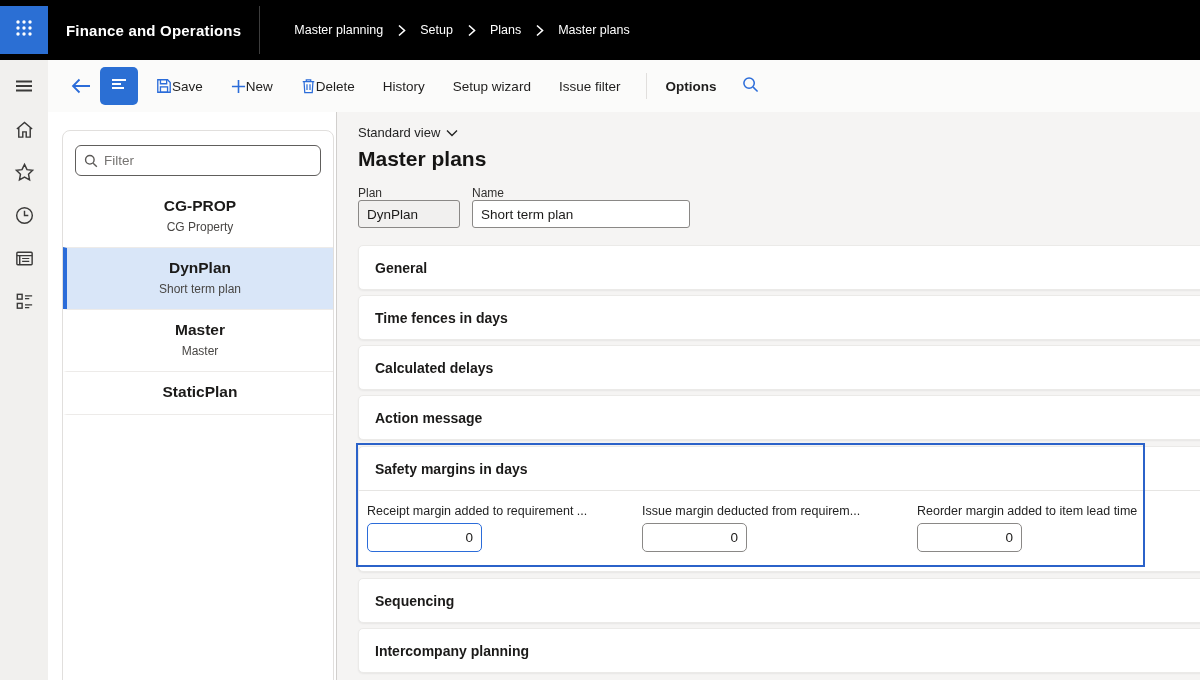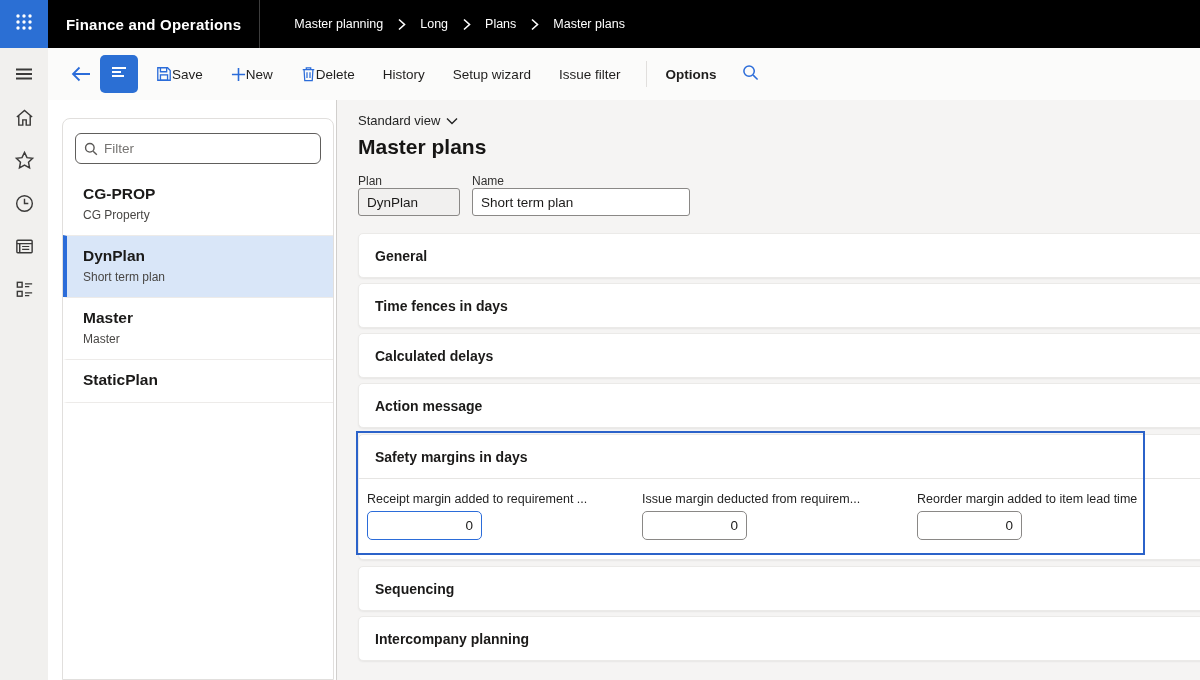--- a/index.html
+++ b/index.html
@@ -1,20 +1,20 @@
 <!DOCTYPE html>
 <html><head>
 <meta charset="utf-8">
 <style>
   * { margin:0; padding:0; box-sizing:border-box; }
   html,body { width:1200px; height:680px; overflow:hidden;
     font-family:"Liberation Sans", sans-serif; background:#f5f4f3; color:#1b1a19; }
 
   
-  .topbar { display:flex; align-items:center; height:48px; background:#000; }
+  .topbar { display:flex; align-items:center; height:60px; background:#000; }
   .waffle-btn { width:48px; height:48px; background:#2b6fd4; display:flex;
     align-items:center; justify-content:center; flex:0 0 48px; cursor:pointer; }
   .app-title { color:#fff; font-size:15px; font-weight:bold; padding:0 18px; letter-spacing:.2px; }
   .topbar-sep { width:1px; height:48px; background:#3d3d3d; }
   .breadcrumb { display:flex; align-items:center; gap:13px; margin-left:34px; }
   .crumb { color:#fff; font-size:12.5px; cursor:pointer; }
   .crumb-chevron { display:flex; align-items:center; color:#fff; }
 
   
   .shell { display:flex; height:632px; }
@@ -48,21 +48,21 @@
   .list-card { margin:18px 2px 0 14px; border:1px solid #e1dfdd;
     border-radius:8px 8px 0 0; height:562px; background:#fff; overflow:hidden; }
   .filter-box { margin:14px 12px 10px 12px; height:31px; border:1px solid #605e5c;
     border-radius:6px; display:flex; align-items:center; padding:0 8px; gap:6px; background:#fff; }
   .filter-box input { border:none; outline:none; flex:1; font-size:13.5px;
     font-family:"Liberation Sans", sans-serif; color:#3b82f6; background:transparent; }
   .filter-box input::placeholder { color:#767472; }
   .filter-icon { color:#5a5856; display:flex; }
 
   .plan-item { padding:11px 16px 13px 16px; border-top:1px solid #edebe9;
-    cursor:pointer; border-left:4px solid transparent; }
+    cursor:pointer; border-left:4px solid transparent;text-align:center; }
   .plan-item.selected { background:#d9e6f8; border-left:4px solid #2b6cd9; }
   .plan-item .pi-title { font-size:15.5px; font-weight:bold; color:#1b1a19; }
   .plan-item .pi-sub { font-size:12px; color:#484644; margin-top:5px; }
 
   .details { flex:1; min-width:0; background:#f5f4f3; padding:13px 0 0 21px; overflow:hidden; }
   .view-switcher { display:flex; align-items:center; gap:6px; font-size:13px;
     color:#242424; cursor:pointer; width:max-content; }
   .page-title { font-size:21px; font-weight:bold; margin-top:7px; color:#161514; }
 
   .record-fields { display:flex; gap:12px; margin-top:15px; }
@@ -116,21 +116,21 @@
   </div>
   <div class="app-title">Finance and Operations</div>
   <div class="topbar-sep"></div>
   <div class="breadcrumb">
     <span class="crumb">Master planning</span>
     <span class="crumb-chevron">
       <svg width="11" height="13" viewBox="0 0 11 13" fill="none" stroke="#fff" stroke-width="1.6">
           <path d="M3 1.5 L8.5 6.5 L3 11.5"></path>
         </svg>
     </span>
-    <span class="crumb">Long</span>
+    <span class="crumb">Setup</span>
     <span class="crumb-chevron">
       <svg width="11" height="13" viewBox="0 0 11 13" fill="none" stroke="#fff" stroke-width="1.6">
           <path d="M3 1.5 L8.5 6.5 L3 11.5"></path>
         </svg>
     </span>
     <span class="crumb">Plans</span>
     <span class="crumb-chevron">
       <svg width="11" height="13" viewBox="0 0 11 13" fill="none" stroke="#fff" stroke-width="1.6">
           <path d="M3 1.5 L8.5 6.5 L3 11.5"></path>
         </svg>

